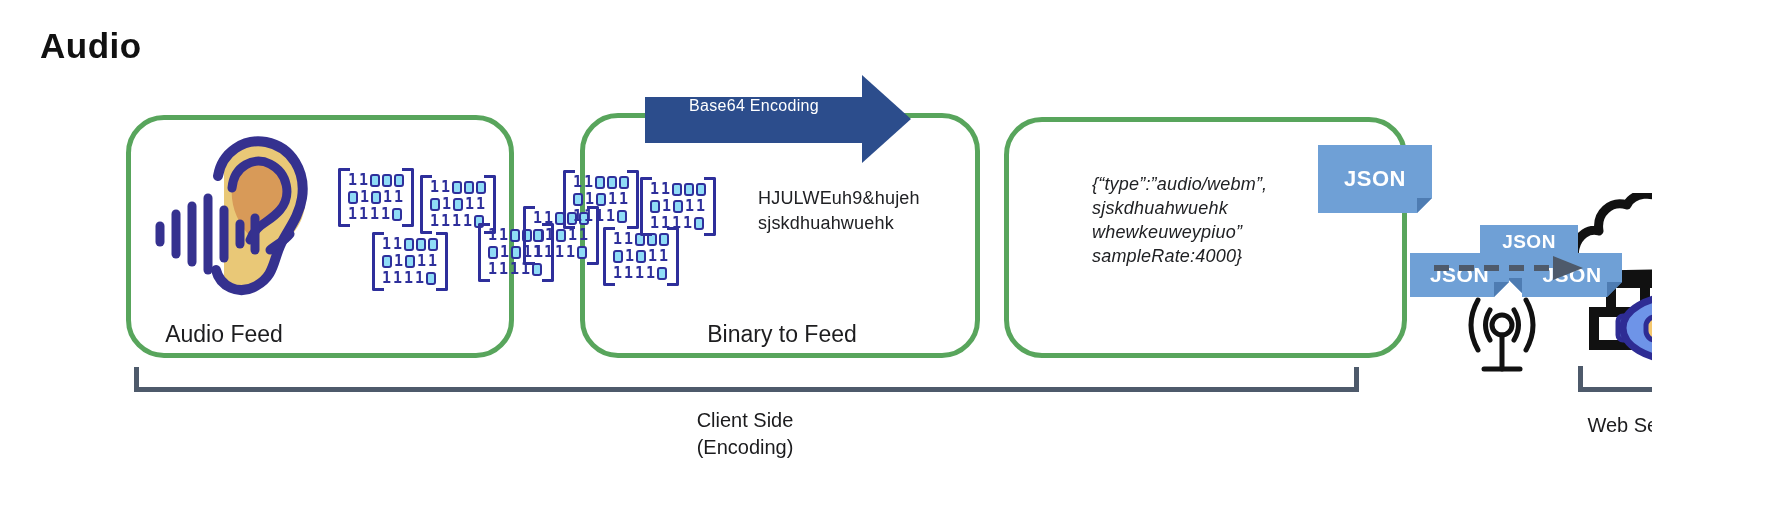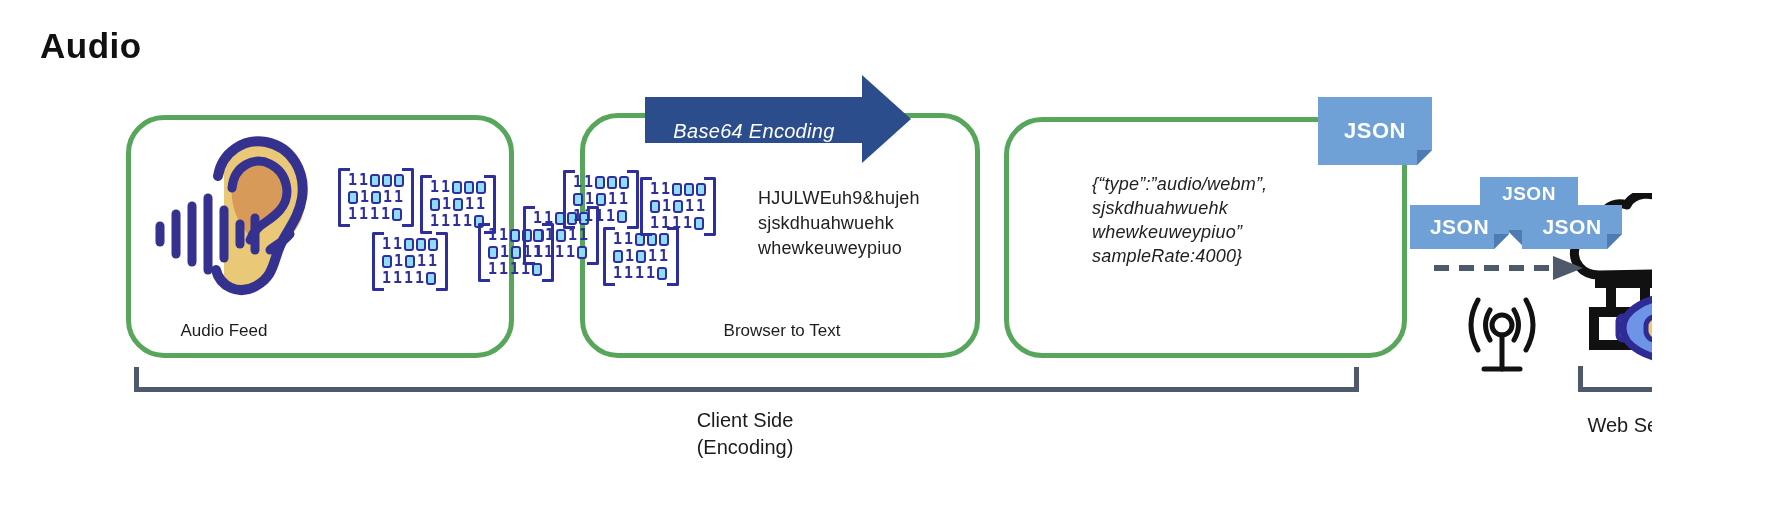--- a/index.html
+++ b/index.html
@@ -11,42 +11,42 @@
 
   
   .page-title { left:40px; top:26px; font-size:35px; font-weight:bold; color:#111; letter-spacing:.5px; }
 
   
   .stage-box { border:5px solid #58A55C; border-radius:38px; background:transparent; }
   .box1 { left:126px; top:115px; width:378px; height:233px; }
   .box2 { left:580px; top:113px; width:390px; height:235px; }
   .box3 { left:1004px; top:117px; width:393px; height:231px; }
 
-  .stage-label { font-size:17px; color:#1d1d1f; transform:translateX(-50%); white-space:nowrap; }
+  .stage-label { font-size:23px; color:#1d1d1f; transform:translateX(-50%); white-space:nowrap; }
 
   
   .banner { left:645px; top:97px; width:218px; height:46px; background:#2C4D8C; color:#fff;
-            display:flex; align-items:flex-end; justify-content:center; font-size:20px; letter-spacing:.3px;font-style:italic; }
+            display:flex; align-items:flex-start; justify-content:center; font-size:16px; letter-spacing:.3px; }
   .banner-head { left:862px; top:75px; width:0; height:0;
                  border-top:44px solid transparent; border-bottom:44px solid transparent; border-left:49px solid #2C4D8C; }
 
   
   .mono-ish { font-size:18px; line-height:25px; letter-spacing:.2px; color:#202124; white-space:nowrap; }
   .b64-text { left:758px; top:186px; }
   .json-text { left:1092px; top:172px; line-height:24px;font-style:italic; }
 
   
   .tab { background:#6FA0D6; color:#fff; font-weight:bold;
          display:flex; align-items:center; justify-content:center; letter-spacing:.5px; }
   .cut-br { clip-path: polygon(0 0, 100% 0, 100% calc(100% - 15px), calc(100% - 15px) 100%, 0 100%); }
   .cut-bl { clip-path: polygon(0 0, 100% 0, 100% 100%, 15px 100%, 0 calc(100% - 15px)); }
   .fold { position:absolute; width:15px; height:15px; background:#4E7CB2; }
   .fold-br { right:0; bottom:0; clip-path: polygon(0 100%, 0 0, 100% 0); }
   .fold-bl { left:0; bottom:0; clip-path: polygon(0 0, 100% 0, 100% 100%); }
-  .tab-wrap { position:absolute; }
+  .tab-wrap { position:absolute;margin-top:48px; }
   .tab-wrap .tab { position:absolute; inset:0; }
 
   .big-tab   { left:1318px; top:97px;  width:114px; height:68px; font-size:22px; }
   .pkt-top   { left:1480px; top:177px; width:98px;  height:34px; font-size:19px; }
   .pkt-gap   { left:1507px; top:205px; width:16px;  height:40px; }
   .pkt-left  { left:1410px; top:205px; width:99px;  height:44px; font-size:21px; }
   .pkt-right { left:1522px; top:205px; width:100px; height:44px; font-size:21px; }
 
   
   .dash-line { left:1434px; top:265px; width:120px; height:6px;
@@ -289,26 +289,25 @@
           <span class="b1">1</span>
           <span class="b1">1</span>
           <span class="b1">1</span>
           <span class="b1">1</span>
           <span class="b0"></span>
         </div>
       </div>
     </div>
 
   <div class="abs stage-label" style="left:224px; top:321px;">Audio Feed</div>
-  <div class="abs stage-label" style="left:782px; top:321px;">Browser to Text</div>
+  <div class="abs stage-label" style="left:782px; top:321px;">Binary to Feed</div>
 
   <div class="abs mono-ish b64-text">
     <div>HJULWEuh9&amp;hujeh</div>
     <div>sjskdhuahwuehk</div>
-    <div>whewkeuweypiuo</div>
   </div>
 
   <div class="abs mono-ish json-text">
     <div>{“type”:”audio/webm”,</div>
     <div>sjskdhuahwuehk</div>
     <div>whewkeuweypiuo”</div>
     <div>sampleRate:4000}</div>
   </div>
 
   <div class="abs tab-wrap big-tab">

